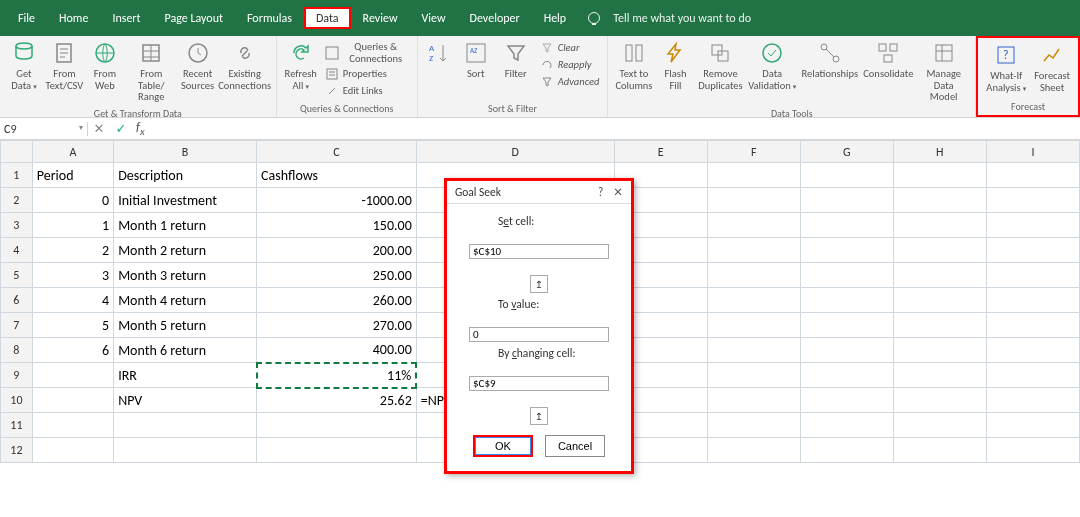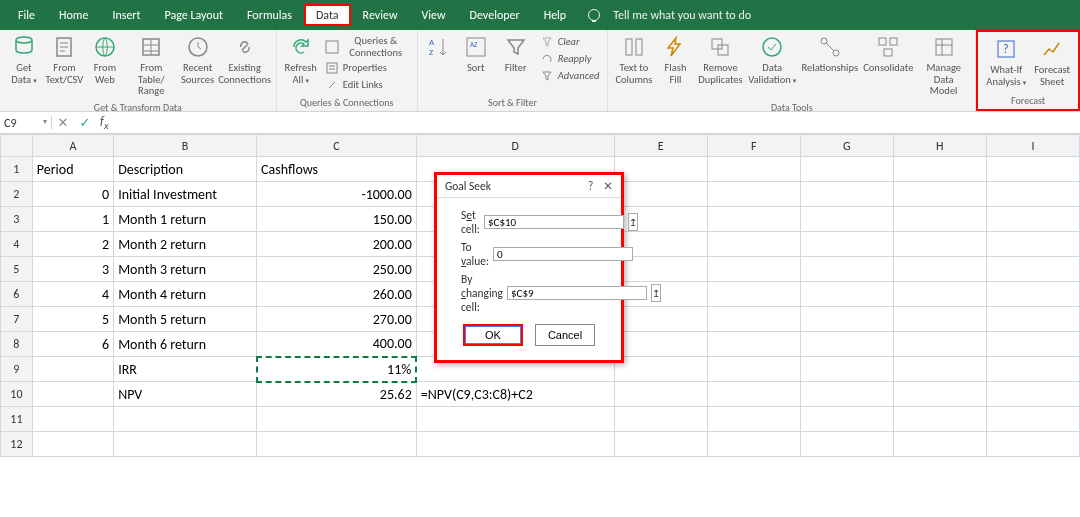--- a/index.html
+++ b/index.html
@@ -8,21 +8,21 @@
     --border:#d4d4d4;
     --grid:#d0d7de;
     --highlight-red:#ff0000;
     --cell-h:25px;
     --font:Calibri,"Segoe UI",Arial,sans-serif;
   }
   *{box-sizing:border-box;}
   body{margin:0;font-family:var(--font);font-size:13px;color:#333;background:#fff;width:1080px;}
 
   
-  .tab-bar{display:flex;align-items:center;background:var(--excel-green);height:30px;color:#fff;font-size:12px;padding-left:6px;}
+  .tab-bar{display:flex;align-items:center;background:var(--excel-green);height:36px;color:#fff;font-size:12px;padding-left:6px;}
   .tab{padding:4px 12px;cursor:pointer;}
   .tab.highlighted{background:#fff;color:#333;border:2px solid var(--highlight-red);padding:2px 10px;}
   .tell-me{display:flex;align-items:center;gap:13px;margin-left:10px;opacity:.9;}
   .bulb{width:12px;height:12px;border-radius:50%;border:1px solid #fff;display:inline-block;position:relative;}
   .bulb::after{content:"";position:absolute;width:4px;height:2px;background:#fff;left:3px;bottom:-2px;}
 
   
   .ribbon{display:flex;background:var(--ribbon-bg);border-bottom:1px solid var(--border);height:82px;font-size:10.5px;color:#555;}
   .group{display:flex;flex-direction:column;border-right:1px solid #e0e0e0;padding:2px 4px 0;}
   .group-items{display:flex;flex:1;align-items:flex-start;}
@@ -31,21 +31,21 @@
   .rbtn.small{min-width:auto;flex-direction:row;gap:4px;align-items:center;padding:1px 4px;}
   .ico{width:26px;height:26px;display:flex;align-items:center;justify-content:center;}
   .ico svg{width:24px;height:24px;}
   .ico.sm{width:14px;height:14px;}
   .ico.sm svg{width:14px;height:14px;}
   .drop::after{content:"▾";font-size:7px;color:#666;margin-left:2px;}
   .highlighted-group{border:2px solid var(--highlight-red);}
 
   
   .fx-row{display:flex;align-items:center;border-bottom:1px solid var(--border);height:22px;background:#fff;}
-  .name-box{width:52px;border-right:1px solid var(--border);padding:0 4px;font-size:12px;position:relative;}
+  .name-box{width:88px;border-right:1px solid var(--border);padding:0 4px;font-size:12px;position:relative;}
   .name-box::after{content:"▾";position:absolute;right:4px;font-size:8px;color:#888;}
   .fx-btn{width:22px;text-align:center;color:#888;}
   .fx-btn.ok{color:#2a8;}
   .fx-label{font-style:italic;color:#555;padding:0 4px;}
   .fx-input{flex:1;padding:0 4px;}
 
   
   .sheet-area{position:relative;height:360px;overflow:hidden;}
   .corner{width:34px;height:22px;border:1px solid var(--grid);background:#f0f0f0;}
   table.grid{border-collapse:collapse;width:1080px;}
@@ -53,26 +53,26 @@
   .grid th.col{height:20px;}
   .grid th.row{width:34px;height:var(--cell-h);}
   .grid td{border:1px solid var(--grid);height:var(--cell-h);padding:0 4px;font-size:14px;vertical-align:middle;color:#000;}
   .colA{width:86px;} .colB{width:152px;} .colC{width:172px;} .colD{width:208px;}
   .colRest{width:104px;}
   .num{text-align:right;}
   .hdr{font-weight:normal;}
   td.c9{border:2px dashed #107c41 !important;}
 
   
-  .goal-seek{position:absolute;left:434px;top:38px;width:190px;background:#fff;border:1px solid #888;box-shadow:2px 2px 6px rgba(0,0,0,.3);font-size:11.5px;}
+  .goal-seek{position:absolute;left:444px;top:38px;width:190px;background:#fff;border:1px solid #888;box-shadow:2px 2px 6px rgba(0,0,0,.3);font-size:11.5px;}
   .goal-seek.outer{border:3px solid var(--highlight-red);padding:0;}
   .gs-title{display:flex;justify-content:space-between;align-items:center;padding:4px 8px;border-bottom:1px solid #ddd;}
   .gs-title .ctrls{display:flex;gap:10px;color:#555;}
   .gs-body{padding:6px 8px;}
-  .gs-row{display:flex;align-items:center;margin:4px 16px;gap:4px;}
+  .gs-row{display:flex;align-items:center;margin:4px 8px;gap:16px;flex-direction:column;}
   .gs-row label{width:82px;}
   .gs-row input{flex:1;border:1px solid #aaa;height:14px;padding:0 3px;font-size:11px;font-family:var(--font);}
   .collapse-btn{width:18px;height:18px;border:1px solid #aaa;display:flex;align-items:center;justify-content:center;font-size:10px;}
   .gs-btns{display:flex;justify-content:center;gap:12px;padding:6px 0 8px;align-items:center;}
   .gs-btns button{width:60px;height:22px;border:1px solid #888;background:#fff;font-size:11px;}
   .gs-btns button.ok{border:2px solid var(--highlight-red);outline:1px solid #3b82f6;outline-offset:-3px;}
   u{text-decoration:underline;}
 </style>
 </head>
 <body>

